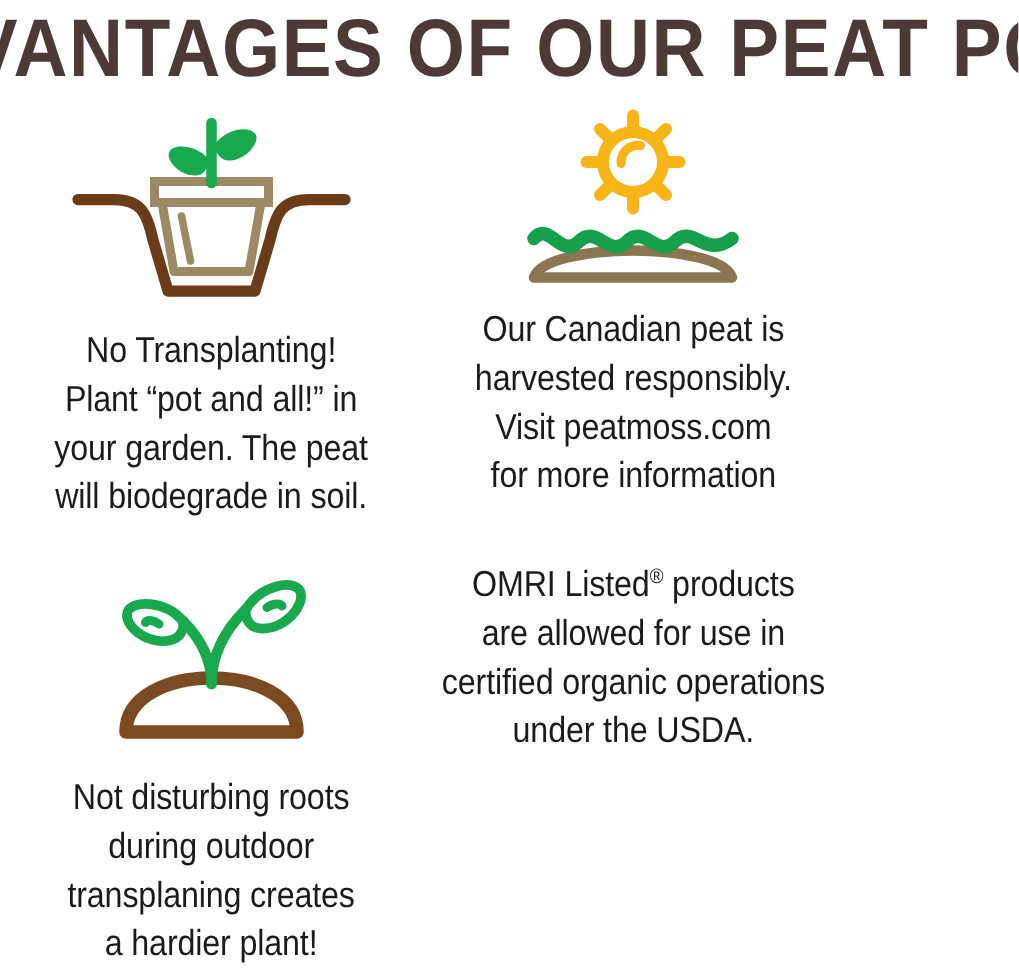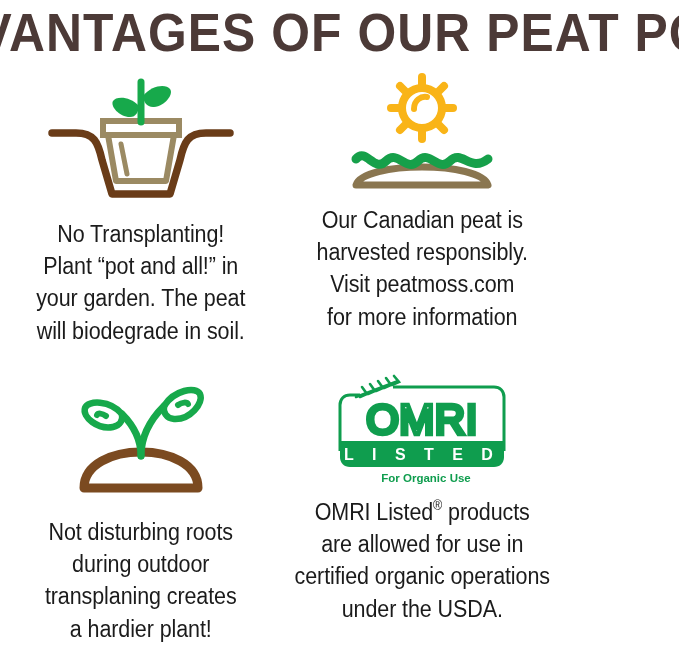--- a/index.html
+++ b/index.html
@@ -182,43 +182,20 @@
       </div>
       <div class="caption">
         <span class="ln">Not disturbing roots</span>
         <span class="ln">during outdoor</span>
         <span class="ln">transplaning creates</span>
         <span class="ln">a hardier plant!</span>
       </div>
     </div>
 
     <div class="cell cell-4">
-      <div class="icon-box">
-        <svg width="172" height="112" viewBox="0 0 172 112">
-
-          <path d="M24 22 L14 22 C8 22 4 26 4 32 L4 78 M4 78 L4 78" fill="none" stroke="#0f9d4e" stroke-width="3"></path>
-          <path d="M57 14 L158 14 C164 14 168 18 168 24 L168 78" fill="none" stroke="#0f9d4e" stroke-width="3"></path>
-
-          <g stroke="#0f9d4e" stroke-width="2.6" fill="none" stroke-linecap="round">
-            <line x1="20" y1="24" x2="62" y2="8"></line>
-            <path d="M26 14 L31 21 L24 24"></path>
-            <path d="M34 11 L39 18 L32 21"></path>
-            <path d="M42 8 L47 15 L40 18"></path>
-            <path d="M50 5 L55 12 L48 15"></path>
-            <path d="M58 3 L63 9 L56 12"></path>
-          </g>
-
-          <text x="86" y="61" text-anchor="middle" font-family="'Liberation Sans', sans-serif" font-size="42" font-weight="400" letter-spacing="0.5" fill="none" stroke="#0f9d4e" stroke-width="4.5">OMRI</text>
-
-          <path d="M4 68 L168 68 L168 84 C168 90 164 94 158 94 L14 94 C8 94 4 90 4 84 Z" fill="#0f9d4e"></path>
-          <text x="86" y="87" text-anchor="middle" font-family="'Liberation Sans', sans-serif" font-size="16" font-weight="700" letter-spacing="7" fill="#ffffff">L I S T E D</text>
-
-          <text x="90" y="109" text-anchor="middle" font-family="'Liberation Sans', sans-serif" font-size="11.5" font-weight="700" fill="#0f9d4e">For Organic Use</text>
-        </svg>
-      </div>
       <div class="caption">
         <span class="ln">OMRI Listed<sup>®</sup> products</span>
         <span class="ln">are allowed for use in</span>
         <span class="ln">certified organic operations</span>
         <span class="ln">under the USDA.</span>
       </div>
     </div>
 
   </div>
 </div>

